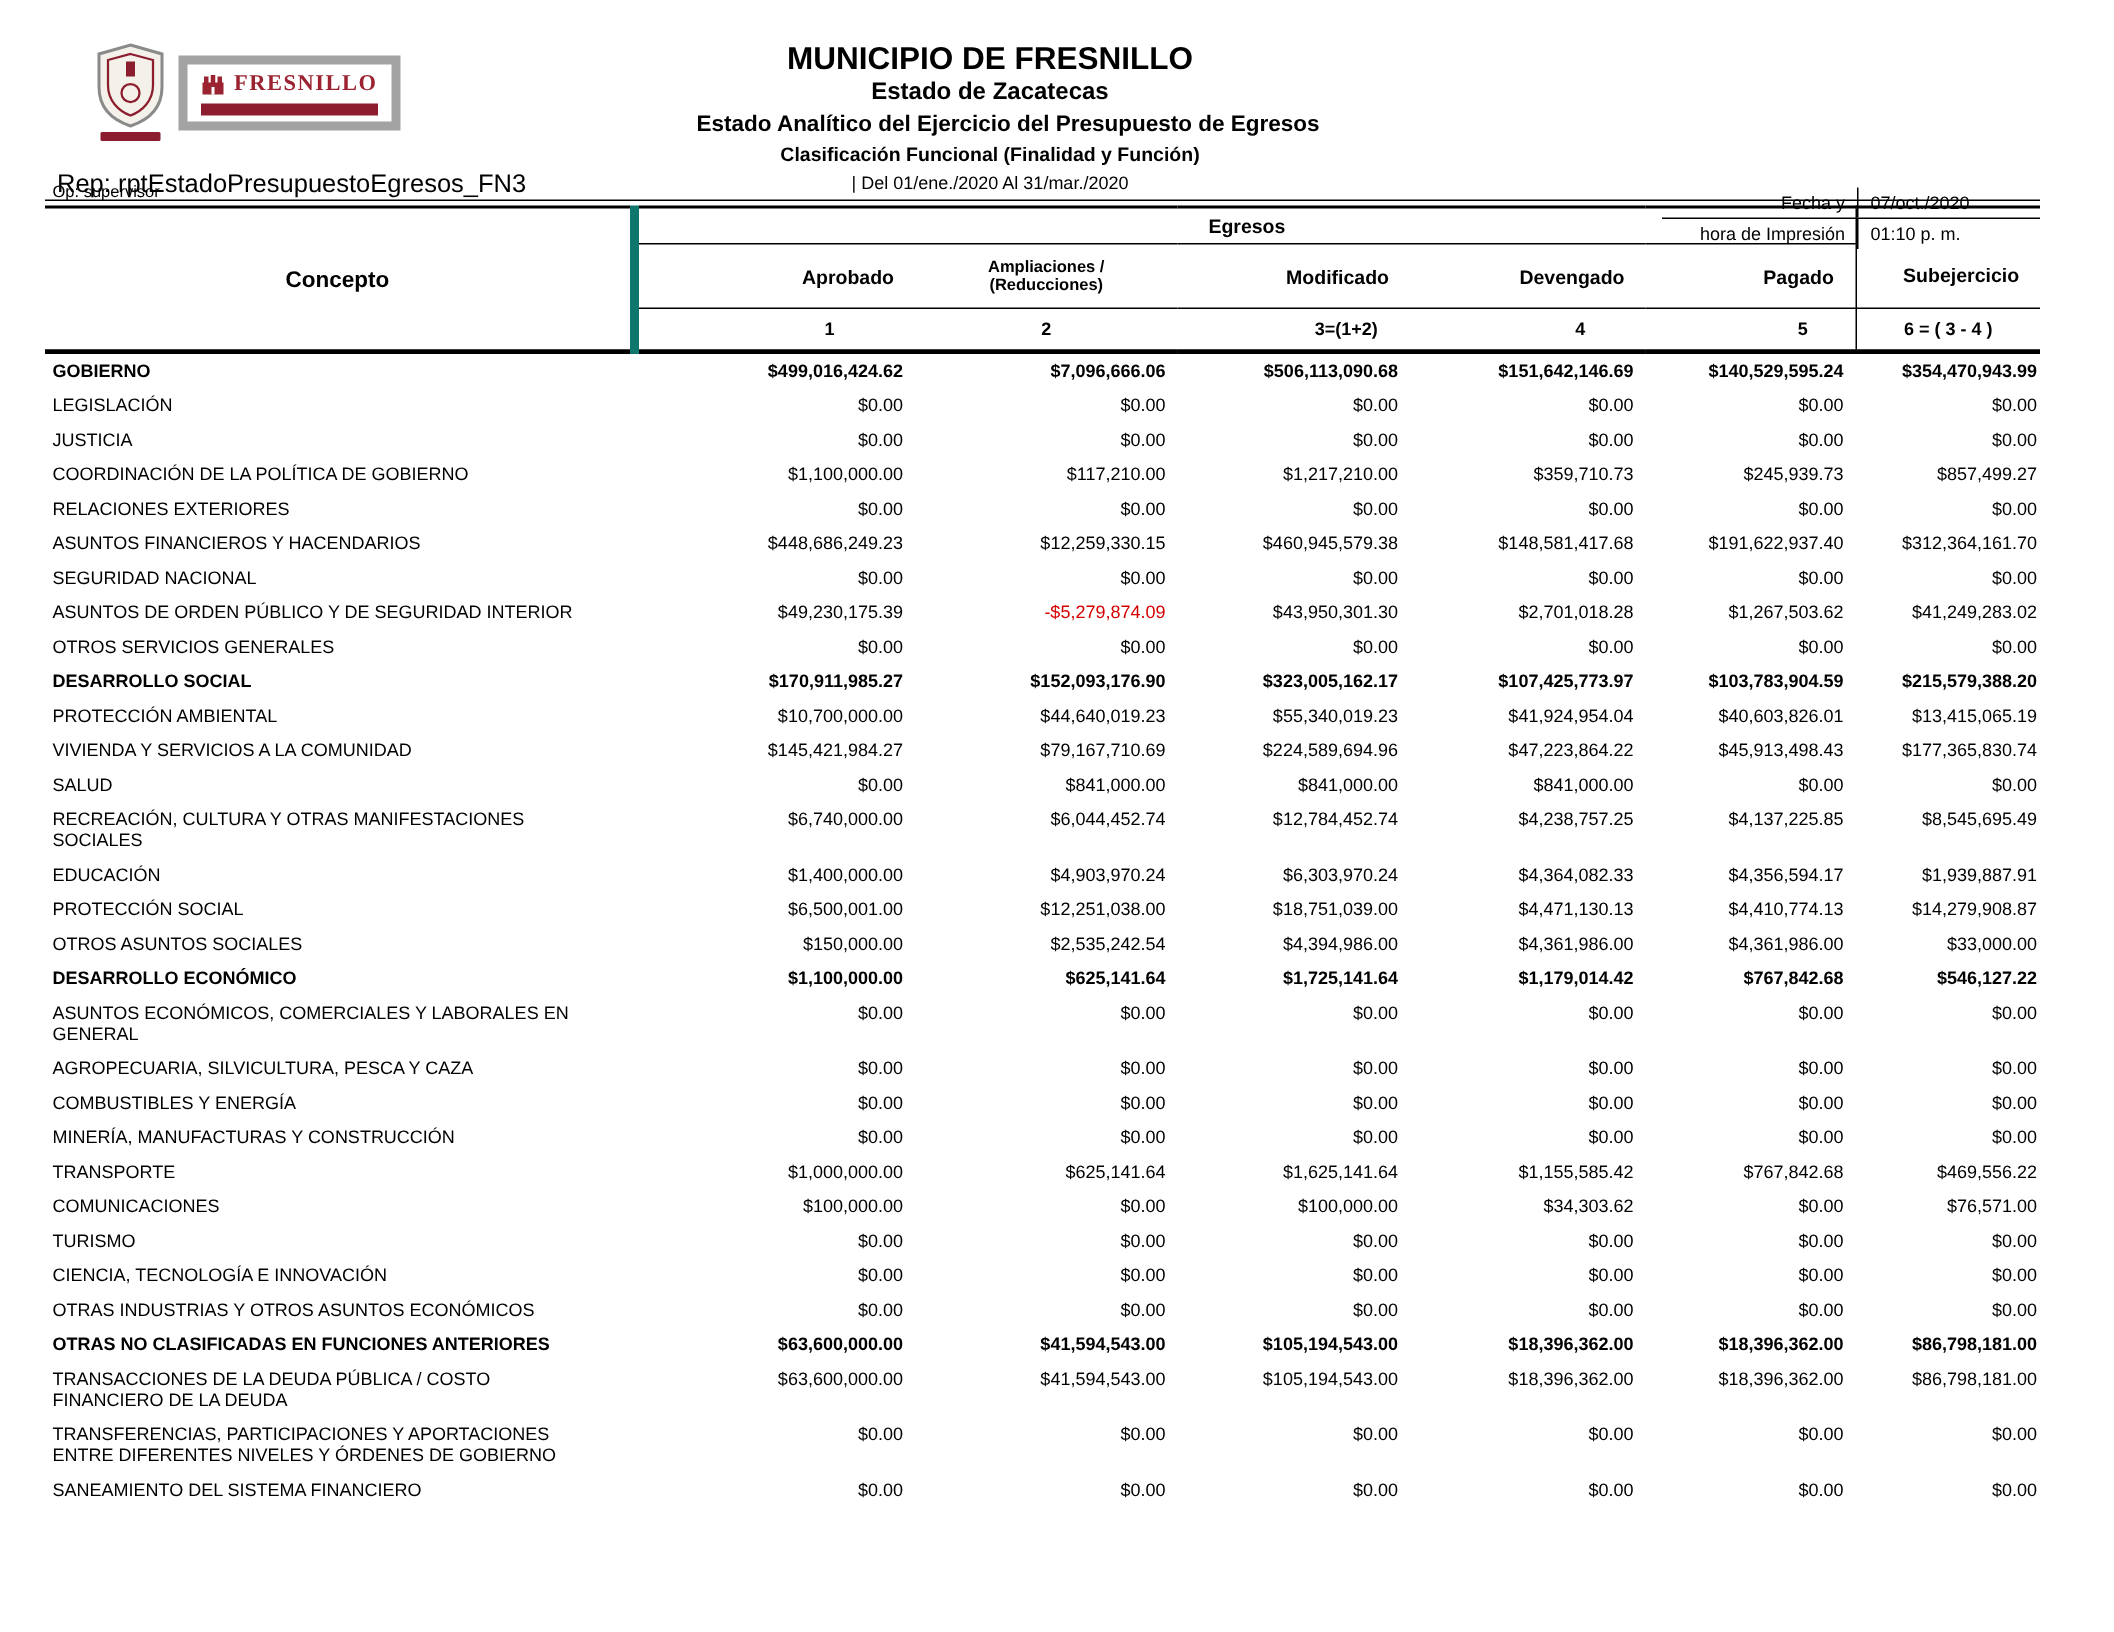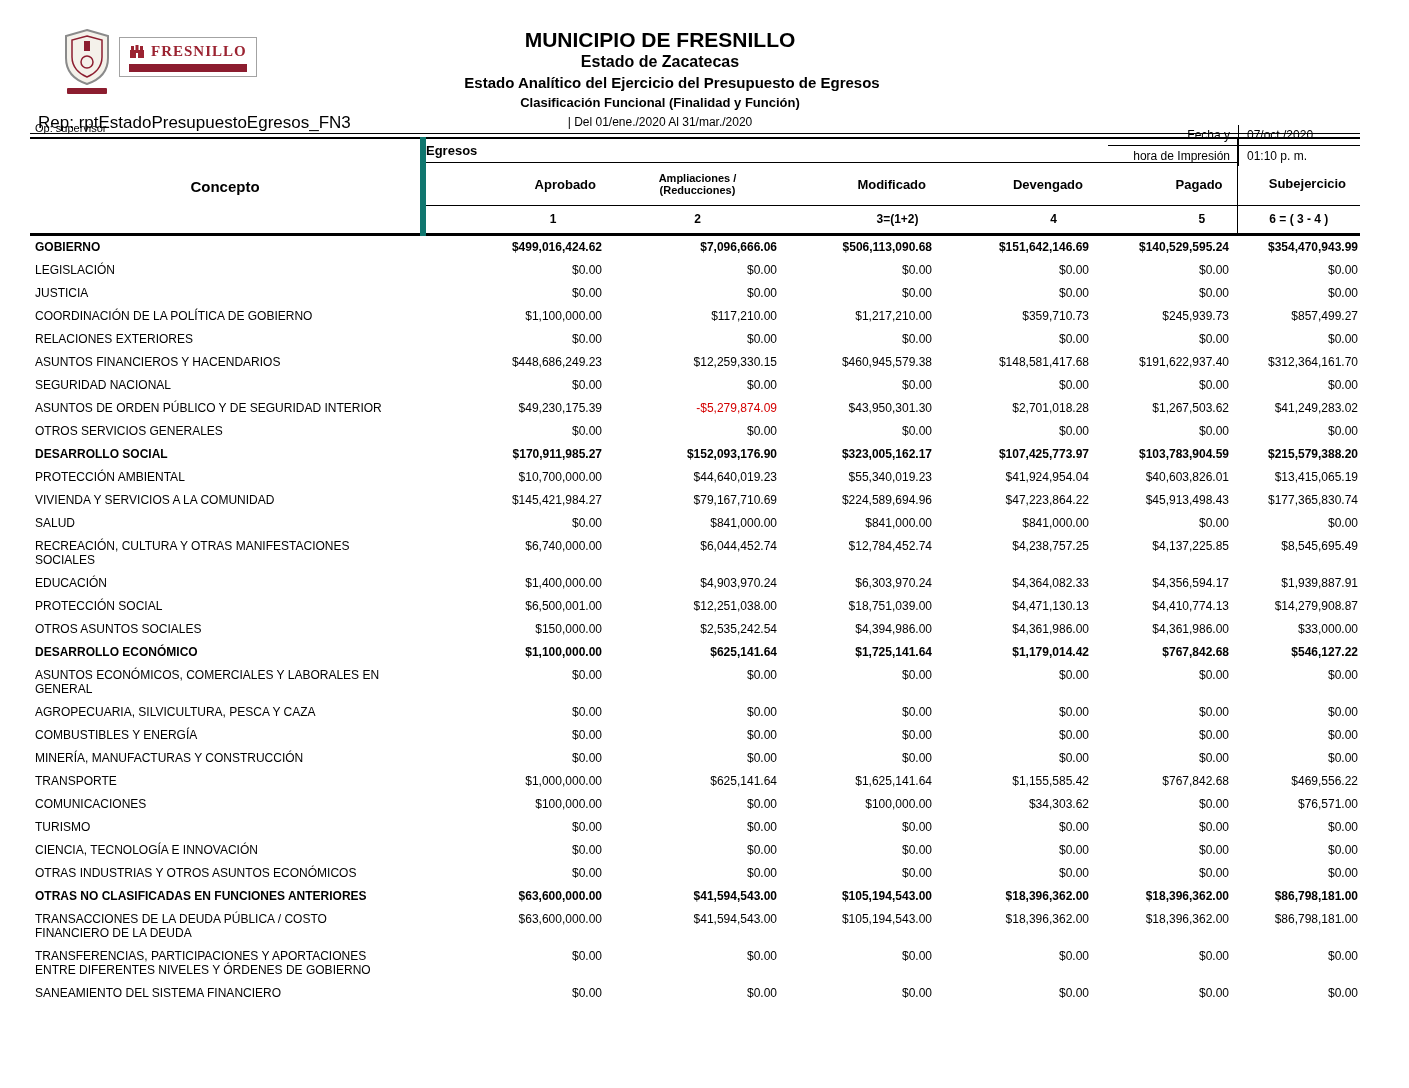--- a/index.html
+++ b/index.html
@@ -9,21 +9,21 @@
     font-family: "Liberation Sans", sans-serif;
     color: #000;
     -webkit-font-smoothing: antialiased;
   }
   .page { position: relative; width: 1409px; height: 1088px; overflow: hidden; background: #fff; }
 
   
   .logo { position: absolute; left: 62px; top: 28px; display: flex; align-items: flex-start; gap: 7px; }
   .crest-wrap { display: flex; flex-direction: column; align-items: center; }
   .crest-banner { width: 40px; height: 6px; background: #8c1d2f; margin-top: 2px; border-radius: 1px; }
-  .logo-box { border: 1px solid #a3a3a3; margin-top: 9px; padding: 5px 9px 4px 9px; display: flex; flex-direction: column; align-items: center; background: #fff; }
+  .logo-box { border: 6px solid #a3a3a3; margin-top: 9px; padding: 5px 9px 4px 9px; display: flex; flex-direction: column; align-items: center; background: #fff; }
   .logo-row { display: flex; align-items: center; gap: 6px; }
   .logo-text { font-family: "Liberation Serif", serif; font-weight: bold; font-size: 15px; letter-spacing: 1px; color: #9b2331; }
   .logo-banner { width: 100%; height: 8px; background: #8c1d2f; margin-top: 4px; }
 
   .titles { position: absolute; left: 0; top: 28px; width: 1320px; text-align: center; }
   .title-main   { font-size: 21px; font-weight: bold; }
   .title-state  { font-size: 16px; font-weight: bold; margin-top: 1px; }
   .title-report { font-size: 15px; font-weight: bold; margin-top: 3px; padding-left: 24px; }
   .title-class  { font-size: 13px; font-weight: bold; margin-top: 4px; }
   .title-period { font-size: 12px; margin-top: 5px; }
@@ -37,21 +37,21 @@
   .rep-id { position: absolute; left: 38px; top: 113px; font-size: 17px; }
   .op-id  { position: absolute; left: 35px; top: 122px; font-size: 11px; }
 
   .header-rule { position: absolute; left: 30px; top: 133px; width: 1330px; border-top: 1px solid #000; }
 
   
   table.report { position: absolute; left: 30px; top: 137px; width: 1330px;
                  border-collapse: collapse; table-layout: fixed; border-top: 2px solid #000; }
   thead th { font-weight: bold; vertical-align: middle; }
   th.concepto { font-size: 15px; text-align: center; border-right: 6px solid #0f766e; border-bottom: 3px solid #000; }
-  th.egresos  { font-size: 13px; text-align: left; border-bottom: 1px solid #000; border-right: 1px solid #000; padding: 4px 0; }
+  th.egresos  { font-size: 13px; text-align: center; border-bottom: 1px solid #000; border-right: 1px solid #000; padding: 4px 0; }
   tr.labels th { font-size: 13px; text-align: right; padding: 9px 14px 9px 0; border-bottom: 1px solid #000; }
   tr.labels th.ampliaciones { font-size: 11px; text-align: center; padding: 9px 0; white-space: pre-line; line-height: 12px; }
   tr.labels th.col5 { border-right: 1px solid #000; }
   tr.numbers th { font-size: 12px; text-align: center; padding: 6px 0 7px; border-bottom: 3px solid #000; }
   tr.numbers th.shift { padding-left: 70px; }
   tr.numbers th.col5 { border-right: 1px solid #000; }
 
   tbody td { font-size: 12px; vertical-align: top; text-align: right;
              padding: 4px 8px 5px 0; line-height: 14px; }
   tbody td.concept { text-align: left; padding: 4px 34px 5px 5px; }

